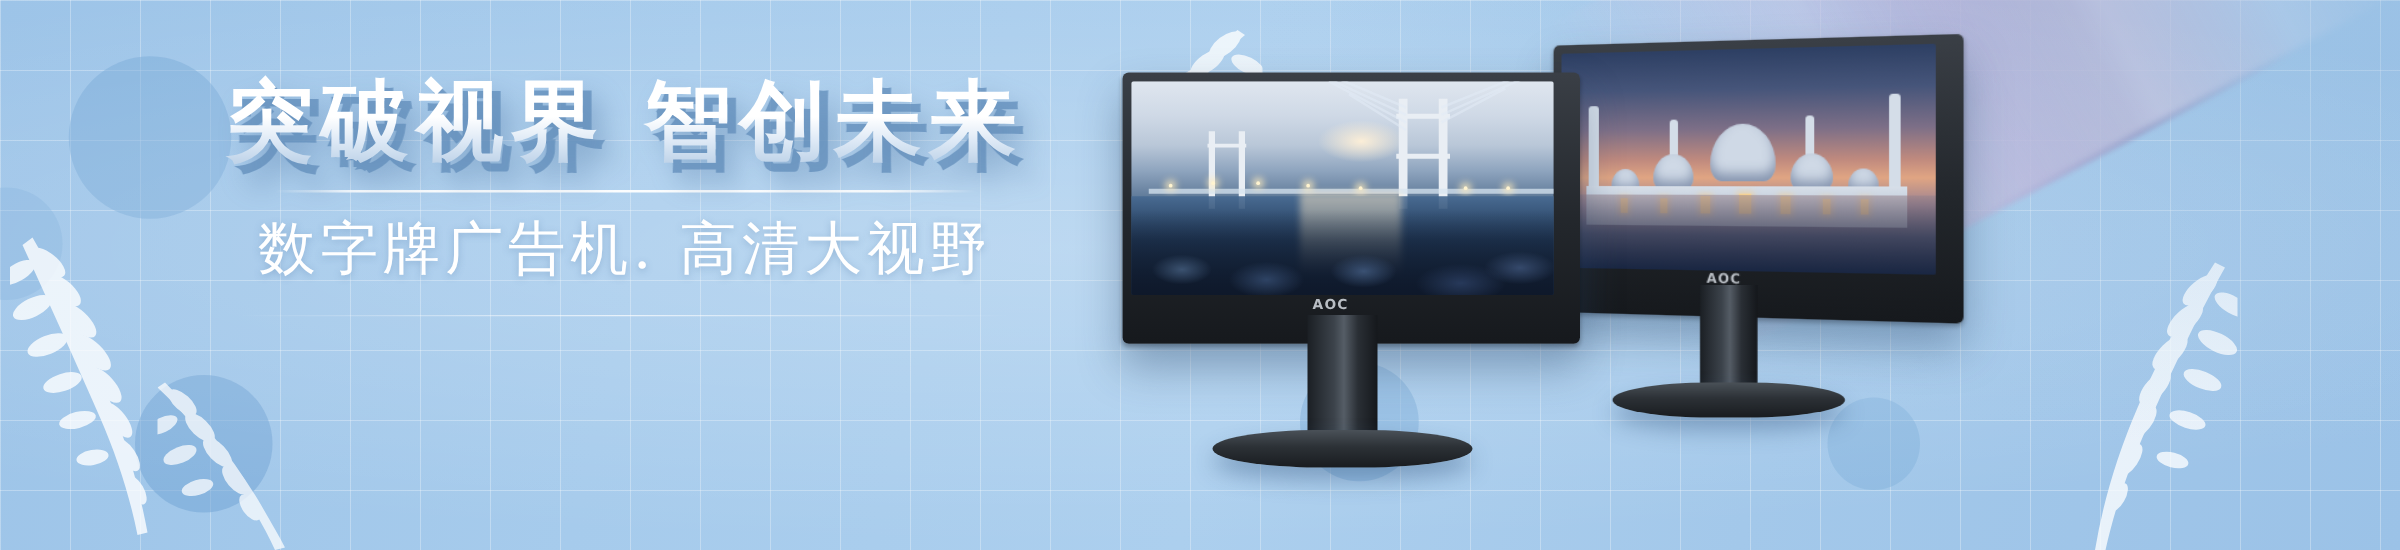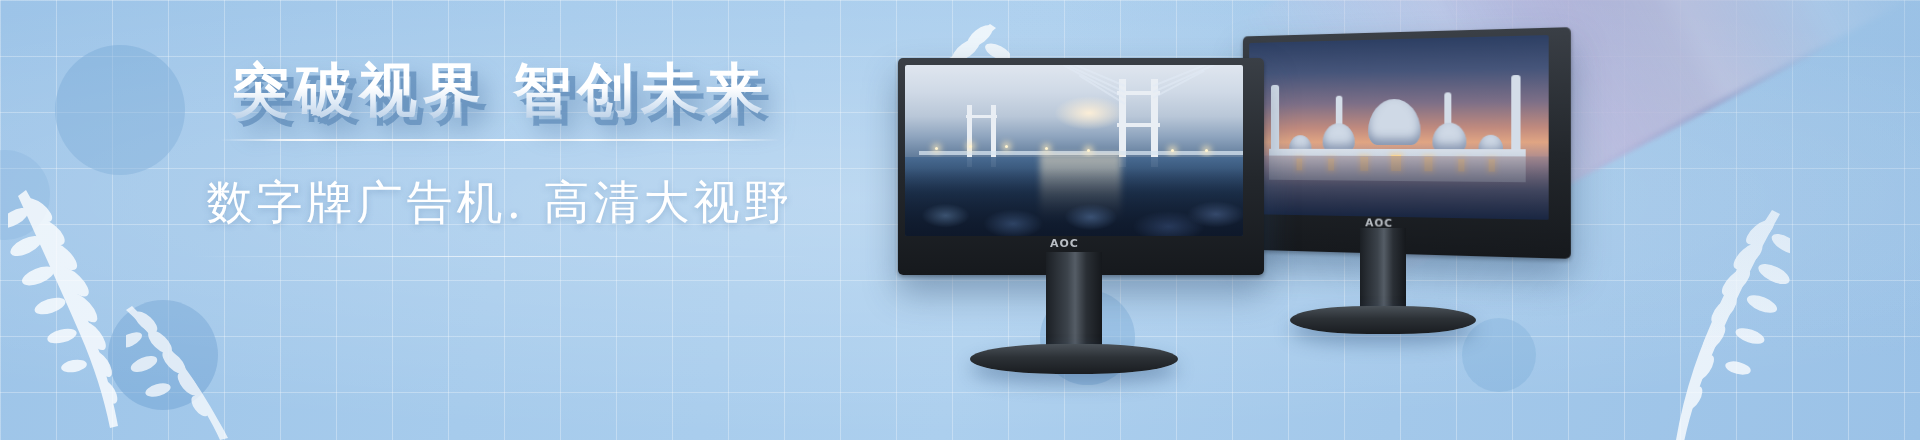--- a/index.html
+++ b/index.html
@@ -34,30 +34,30 @@
   .ribbon2{position:absolute;top:-150px;right:40px;width:420px;height:260px;transform:rotate(-28deg);
     background:linear-gradient(90deg,rgba(255,255,255,0),rgba(232,224,240,.6),rgba(255,255,255,0));
     filter:blur(3px);}
 
   
   .leaf{position:absolute;opacity:.85;}
 
   
   .textblock{position:absolute;left:0;top:60px;width:1000px;text-align:center;}
   .headline{
-    font-size:58px;font-weight:700;letter-spacing:6px;line-height:1.06;
+    font-size:70px;font-weight:700;letter-spacing:6px;line-height:1.06;
     font-family:"DejaVu Sans","Liberation Sans",sans-serif;
     background:linear-gradient(180deg,#ffffff 0%,#ffffff 45%,#dfeaf6 70%,#b9cfe6 100%);
     -webkit-background-clip:text;background-clip:text;color:transparent;
     text-shadow:0 0 0 rgba(0,0,0,0);
     filter:drop-shadow(7px 8px 0 rgba(96,140,186,.75)) drop-shadow(10px 12px 10px rgba(70,110,155,.35));
   }
   .rule{width:560px;height:2px;margin:18px auto 0;
     background:linear-gradient(90deg,rgba(255,255,255,0),rgba(255,255,255,.95) 12%,rgba(255,255,255,.95) 88%,rgba(255,255,255,0));}
-  .subtitle{margin-top:31px;font-size:46px;letter-spacing:4px;color:#ffffff;
+  .subtitle{margin-top:14px;font-size:46px;letter-spacing:4px;color:#ffffff;
     font-family:"DejaVu Serif","Liberation Serif",serif;
     text-shadow:0 2px 6px rgba(80,120,165,.35);}
   .rule2{width:620px;height:1px;margin:22px auto 0;
     background:linear-gradient(90deg,rgba(255,255,255,0),rgba(255,255,255,.7),rgba(255,255,255,0));}
   .tagline{margin-top:16px;font-size:25px;letter-spacing:2px;color:#ffffff;
     font-family:"DejaVu Serif","Liberation Serif",serif;
     text-shadow:0 1px 4px rgba(80,120,165,.3);}
 
   
   .mon{position:absolute;}

